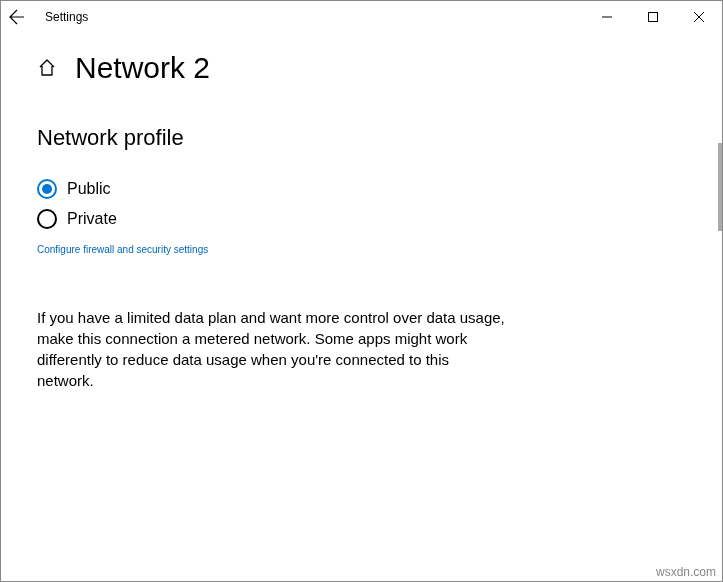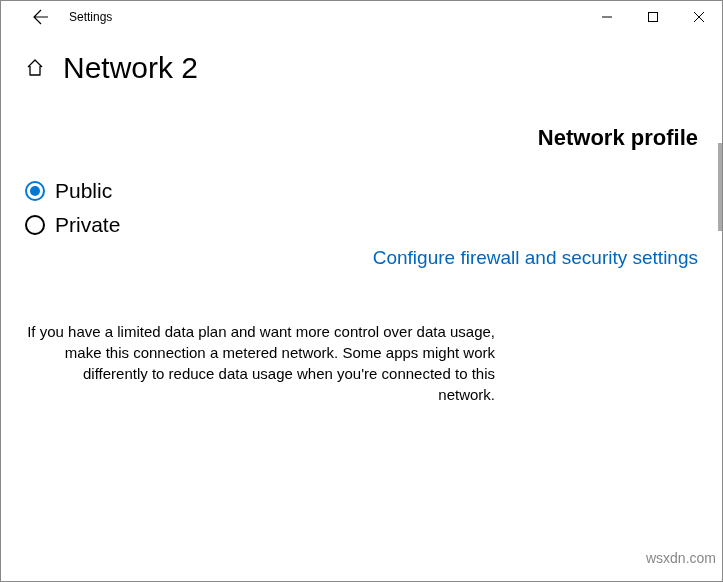--- a/index.html
+++ b/index.html
@@ -13,21 +13,21 @@
       height: 582px;
       background: #fff;
       border: 1px solid #888;
       position: relative;
       overflow: hidden;
     }
     .titlebar {
       height: 32px;
       display: flex;
       align-items: center;
-      padding-left: 24px;
+      padding-left: 0;
     }
     .back-btn {
       width: 32px;
       height: 32px;
       display: flex;
       align-items: center;
       justify-content: center;
       cursor: pointer;
     }
     .title-text {
@@ -42,44 +42,43 @@
     }
     .win-btn {
       width: 46px;
       height: 32px;
       display: flex;
       align-items: center;
       justify-content: center;
       cursor: pointer;
     }
     .content {
-      padding: 18px 24px 0 24px;
+      padding: 18px 24px 0 36px;
       height: calc(100% - 32px);
       overflow: hidden;
       position: relative;
-      text-align: right;
     }
     .page-title-row {
       display: flex;
       align-items: center;
       margin-bottom: 40px;
     }
     .home-icon {
       width: 20px;
       height: 20px;
       margin-right: 18px;
     }
     .page-title {
       font-size: 30px;
       font-weight: 400;
       color: #000;
     }
     .section-header {
       font-size: 22px;
-      font-weight: 700;
+      font-weight: 400;
       margin-bottom: 28px;
       color: #000;
     }
     .radio-row {
       display: flex;
       align-items: center;
       margin-bottom: 10px;
       cursor: pointer;
     }
     .radio {
@@ -97,50 +96,50 @@
       border-color: #0078D4;
     }
     .radio.selected::after {
       content: "";
       width: 10px;
       height: 10px;
       background: #0078D4;
       border-radius: 50%;
     }
     .radio-label {
-      font-size: 21px;
+      font-size: 16px;
       color: #000;
     }
     .desc-text {
       font-size: 15px;
       color: #000;
       line-height: 1.4;
       max-width: 470px;
       margin-bottom: 24px;
     }
     .link {
-      font-size: 19px;
+      font-size: 10px;
       color: #0067C0;
       cursor: pointer;
       display: inline-block;
       margin-bottom: 52px;
     }
     .scrollbar {
       position: absolute;
       right: 0;
       top: 110px;
       width: 4px;
       height: 88px;
       background: #aaa;
     }
     .watermark {
       position: absolute;
       right: 6px;
-      bottom: 15px;
-      font-size: 14px;
+      bottom: 2px;
+      font-size: 12px;
       color: #888;
     }
   </style>
 </head>
 <body>
 
 <div class="titlebar">
   <div class="back-btn">
     <svg width="16" height="16" viewBox="0 0 16 16">
       <path d="M8 1 L1 8 L8 15 M1 8 L15 8" stroke="#000" stroke-width="1.2" fill="none"></path>

